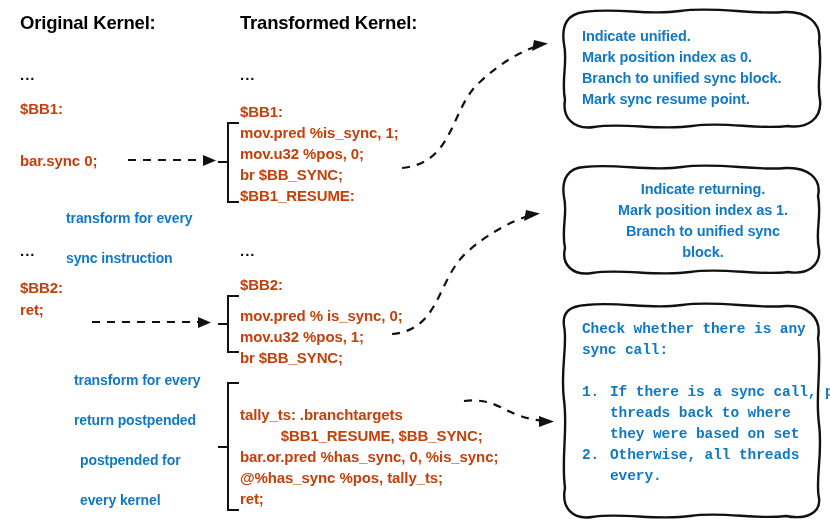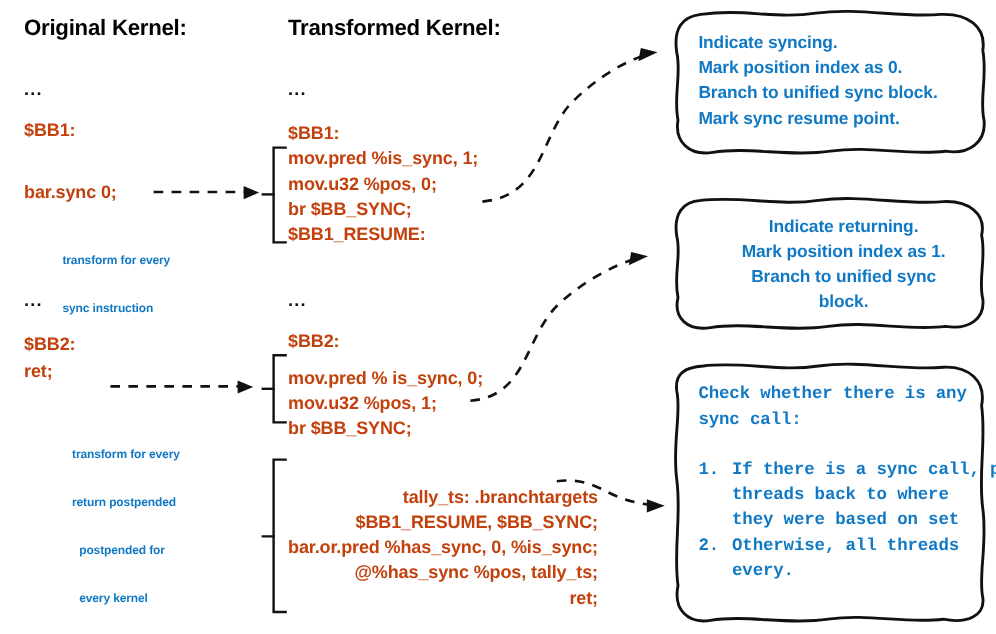--- a/index.html
+++ b/index.html
@@ -43,26 +43,27 @@
   .ellipsis {
     font-size: 15px;
     font-weight: bold;
     color: #111111;
     letter-spacing: 1px;
     line-height: 21px;
   }
 
   
   .annot {
-    font-size: 10px;
+    font-size: 14px;
     font-weight: bold;
     color: #1179C4;
     line-height: 20px;
     white-space: pre-line;
     letter-spacing: -0.1px;
+    margin-left: 14px;
   }
 
   
   .bubble {
     box-sizing: border-box;
     background: #ffffff;
   }
   .bubble svg {
     position: absolute;
     left: 0; top: 0;
@@ -210,21 +211,21 @@
 
   <div class="abs code-line" style="left:240px; top:274px;">$BB2:</div>
 
   <div class="abs" style="left:240px; top:305px;">
     <div class="code-line">mov.pred % is_sync, 0;</div>
     <div class="code-line">mov.u32 %pos, 1;</div>
     <div class="code-line">br $BB_SYNC;</div>
   </div>
 
 
-  <div class="abs" style="left:240px; top:404px;text-align:right;">
+  <div class="abs" style="left:240px; top:404px;">
     <div class="code-line">tally_ts: .branchtargets</div>
     <div class="code-line">          $BB1_RESUME, $BB_SYNC;</div>
     <div class="code-line">bar.or.pred %has_sync, 0, %is_sync;</div>
     <div class="code-line">@%has_sync %pos, tally_ts;</div>
     <div class="code-line">ret;</div>
   </div>
 
   <div class="abs bubble" style="left:560px; top:8px; width:264px; height:123px;">
     <svg viewBox="0 0 264 123" preserveAspectRatio="none">
       <path fill="#ffffff" stroke="#111111" stroke-width="2.4" stroke-linejoin="round" d="M 24 4
@@ -233,21 +234,21 @@
            C 246 3, 262 14, 259 34
            C 263 56, 256 74, 260 92
            C 262 110, 248 121, 228 118
            C 196 122, 166 113, 132 118
            C 98 123, 64 114, 34 119
            C 14 122, 2 110, 5 92
            C 1 72, 8 54, 4 36
            C 1 16, 8 6, 24 4 Z"></path>
     </svg>
     <div class="bubble-text" style="padding:18px 0 0 22px;">
-      <span class="ln">Indicate syncing.</span>
+      <span class="ln">Indicate unified.</span>
       <span class="ln">Mark position index as 0.</span>
       <span class="ln">Branch to unified sync block.</span>
       <span class="ln">Mark sync resume point.</span>
     </div>
   </div>
 
   <div class="abs bubble" style="left:560px; top:163px; width:264px; height:114px;">
     <svg viewBox="0 0 264 114" preserveAspectRatio="none">
       <path fill="#ffffff" stroke="#111111" stroke-width="2.4" stroke-linejoin="round" d="M 24 4
            C 58 0, 88 9, 122 4

